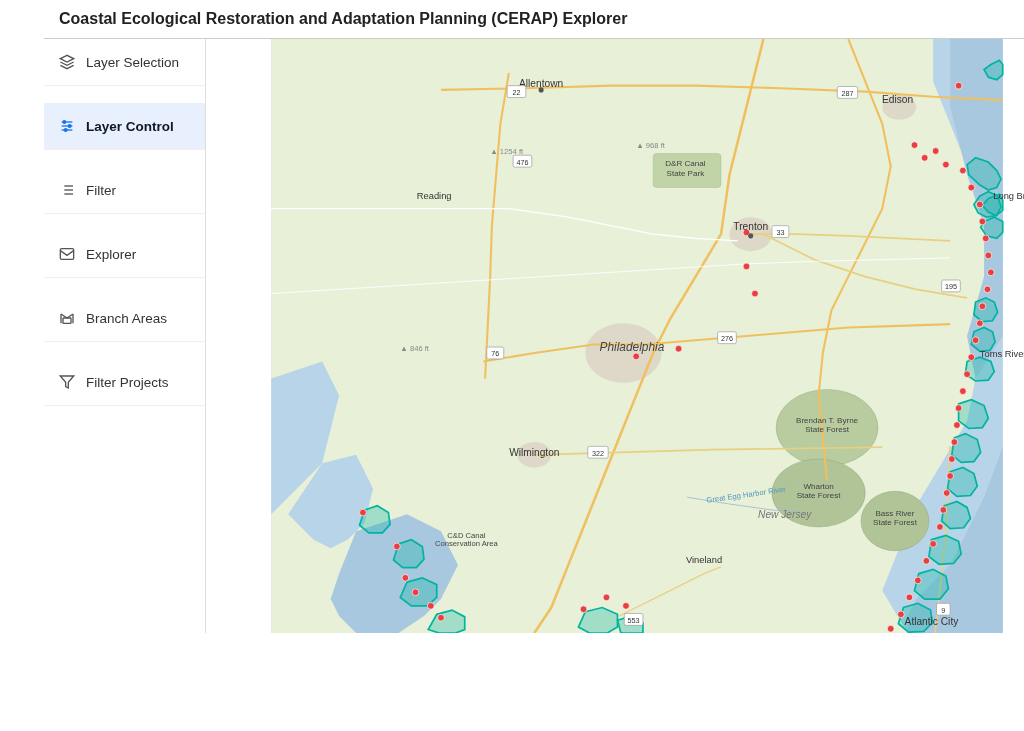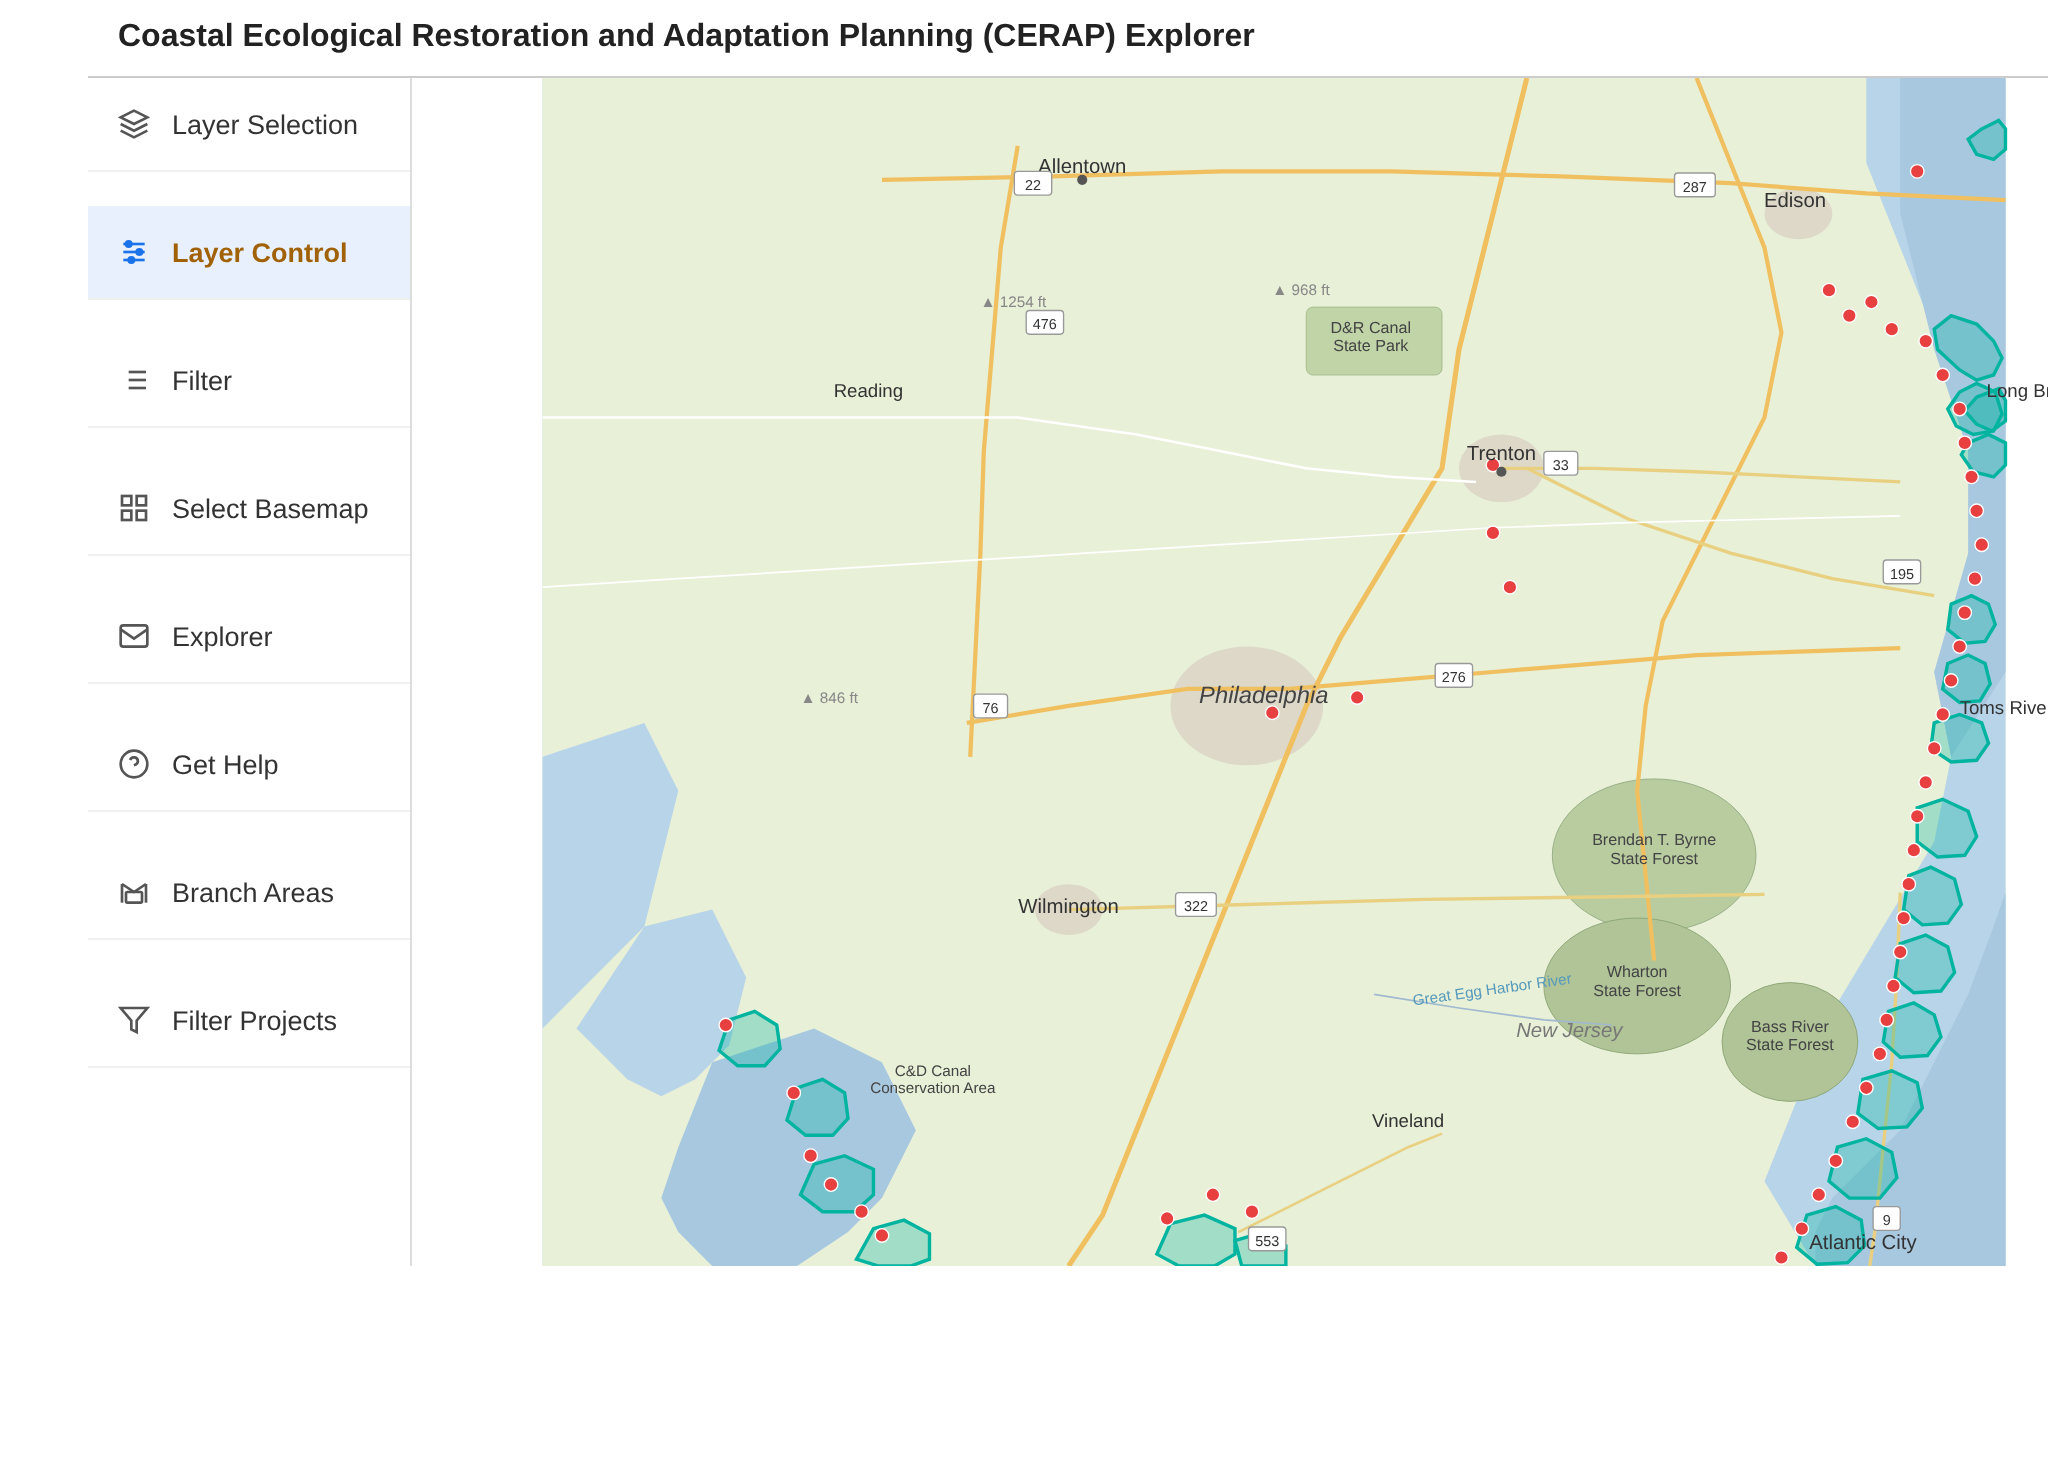--- a/index.html
+++ b/index.html
@@ -34,21 +34,21 @@
       display: flex;
       align-items: center;
       padding: 14px 14px;
       cursor: pointer;
       border-bottom: 1px solid #f0f0f0;
       font-size: 13.5px;
       color: #333;
       gap: 10px;
       transition: background 0.15s;
     }
-    .sidebar-item.active { background: #e8f0fe; color: #a16207; font-weight: 600; }
+    .sidebar-item.active { background: #e8f0fe; color: #0f172a; font-weight: 600; }
 
     .sidebar-icon {
       width: 18px;
       height: 18px;
       flex-shrink: 0;
       display: flex;
       align-items: center;
       justify-content: center;
       color: #555;
     }
@@ -105,46 +105,25 @@
               <line x1="3" y1="6" x2="3.01" y2="6"></line>
               <line x1="3" y1="12" x2="3.01" y2="12"></line>
               <line x1="3" y1="18" x2="3.01" y2="18"></line>
             </svg>
           </span>
           <span class="sidebar-label">Filter</span>
         </div>
         <div class="sidebar-item">
           <span class="sidebar-icon">
             <svg width="16" height="16" viewBox="0 0 24 24" fill="none" stroke="currentColor" stroke-width="2">
-              <rect x="3" y="3" width="7" height="7"></rect>
-              <rect x="14" y="3" width="7" height="7"></rect>
-              <rect x="3" y="14" width="7" height="7"></rect>
-              <rect x="14" y="14" width="7" height="7"></rect>
-            </svg>
-          </span>
-          <span class="sidebar-label">Select Basemap</span>
-        </div>
-        <div class="sidebar-item">
-          <span class="sidebar-icon">
-            <svg width="16" height="16" viewBox="0 0 24 24" fill="none" stroke="currentColor" stroke-width="2">
               <rect x="2" y="4" width="20" height="16" rx="2"></rect>
               <path d="M2 7l10 7 10-7"></path>
             </svg>
           </span>
           <span class="sidebar-label">Explorer</span>
-        </div>
-        <div class="sidebar-item">
-          <span class="sidebar-icon">
-            <svg width="16" height="16" viewBox="0 0 24 24" fill="none" stroke="currentColor" stroke-width="2">
-              <circle cx="12" cy="12" r="10"></circle>
-              <path d="M9.09 9a3 3 0 0 1 5.83 1c0 2-3 3-3 3"></path>
-              <line x1="12" y1="17" x2="12.01" y2="17"></line>
-            </svg>
-          </span>
-          <span class="sidebar-label">Get Help</span>
         </div>
         <div class="sidebar-item">
           <span class="sidebar-icon">
             <svg width="16" height="16" viewBox="0 0 24 24" fill="none" stroke="currentColor" stroke-width="2">
               <path d="M3 6l9 6 9-6"></path>
               <rect x="6" y="12" width="12" height="8" rx="1"></rect>
               <line x1="3" y1="6" x2="3" y2="20"></line>
               <line x1="21" y1="6" x2="21" y2="20"></line>
             </svg>
           </span>

